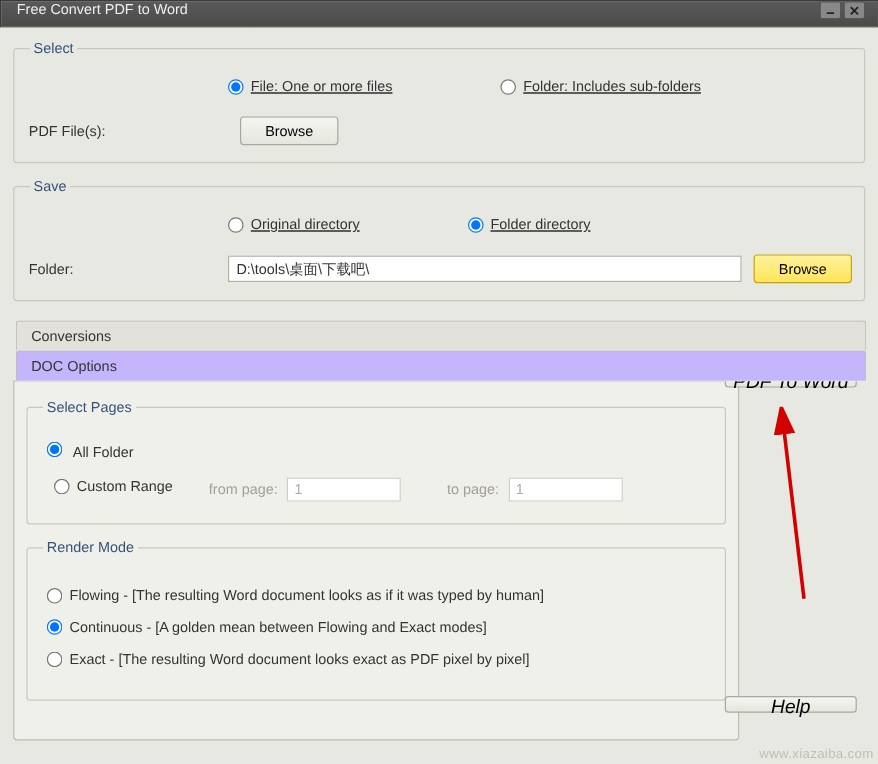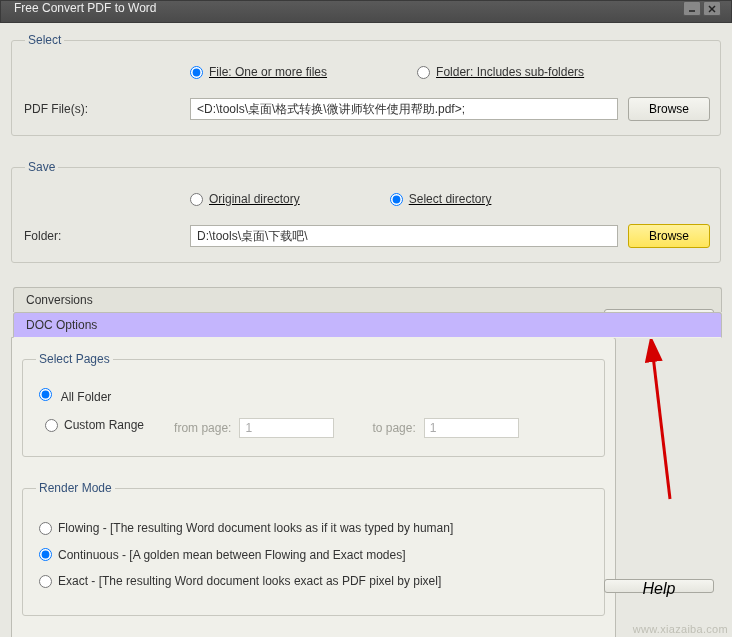--- a/index.html
+++ b/index.html
@@ -34,21 +34,21 @@
   .window-body {
     background: #e8e8e2;
     height: 614px;
     padding: 10px 11px 10px 11px;
     position: relative;
   }
   fieldset.group {
     border: 1px solid #c8c8c0;
     border-radius: 3px;
     padding: 18px 10px 14px 10px;
-    margin-bottom: 24px;
+    margin-bottom: 12px;
     position: relative;
   }
   fieldset.group > legend {
     padding: 0 3px;
     color: #35527a;
     font-size: 12px;
     margin-left: 3px;
   }
   .radio-row {
     display: flex;
@@ -223,35 +223,34 @@
         <input type="radio" name="srcmode" checked="" style="">
         <span>File:  One or more files</span>
       </label>
       <label class="rad" style="margin-right:0">
         <input type="radio" name="srcmode" style="">
         <span>Folder: Includes sub-folders</span>
       </label>
     </div>
     <div class="field-row">
       <div class="field-label">PDF File(s):</div>
-      <input class="text-input" value="&lt;D:\tools\桌面\格式转换\微讲师软件使用帮助.pdf&gt;;" style="">
       <button class="btn-std">Browse</button>
     </div>
   </fieldset>
 
   <fieldset class="group">
     <legend>Save</legend>
     <div class="radio-row">
       <label class="rad">
         <input type="radio" name="savemode" style="">
         <span>Original directory</span>
       </label>
       <label class="rad" style="margin-right:0">
         <input type="radio" name="savemode" checked="" style="">
-        <span>Select directory</span>
+        <span>Folder directory</span>
       </label>
     </div>
     <div class="field-row">
       <div class="field-label">Folder:</div>
       <input class="text-input" value="D:\tools\桌面\下载吧\" style="">
       <button class="btn-highlight">Browse</button>
     </div>
   </fieldset>
 
   <div class="tab-strip">

